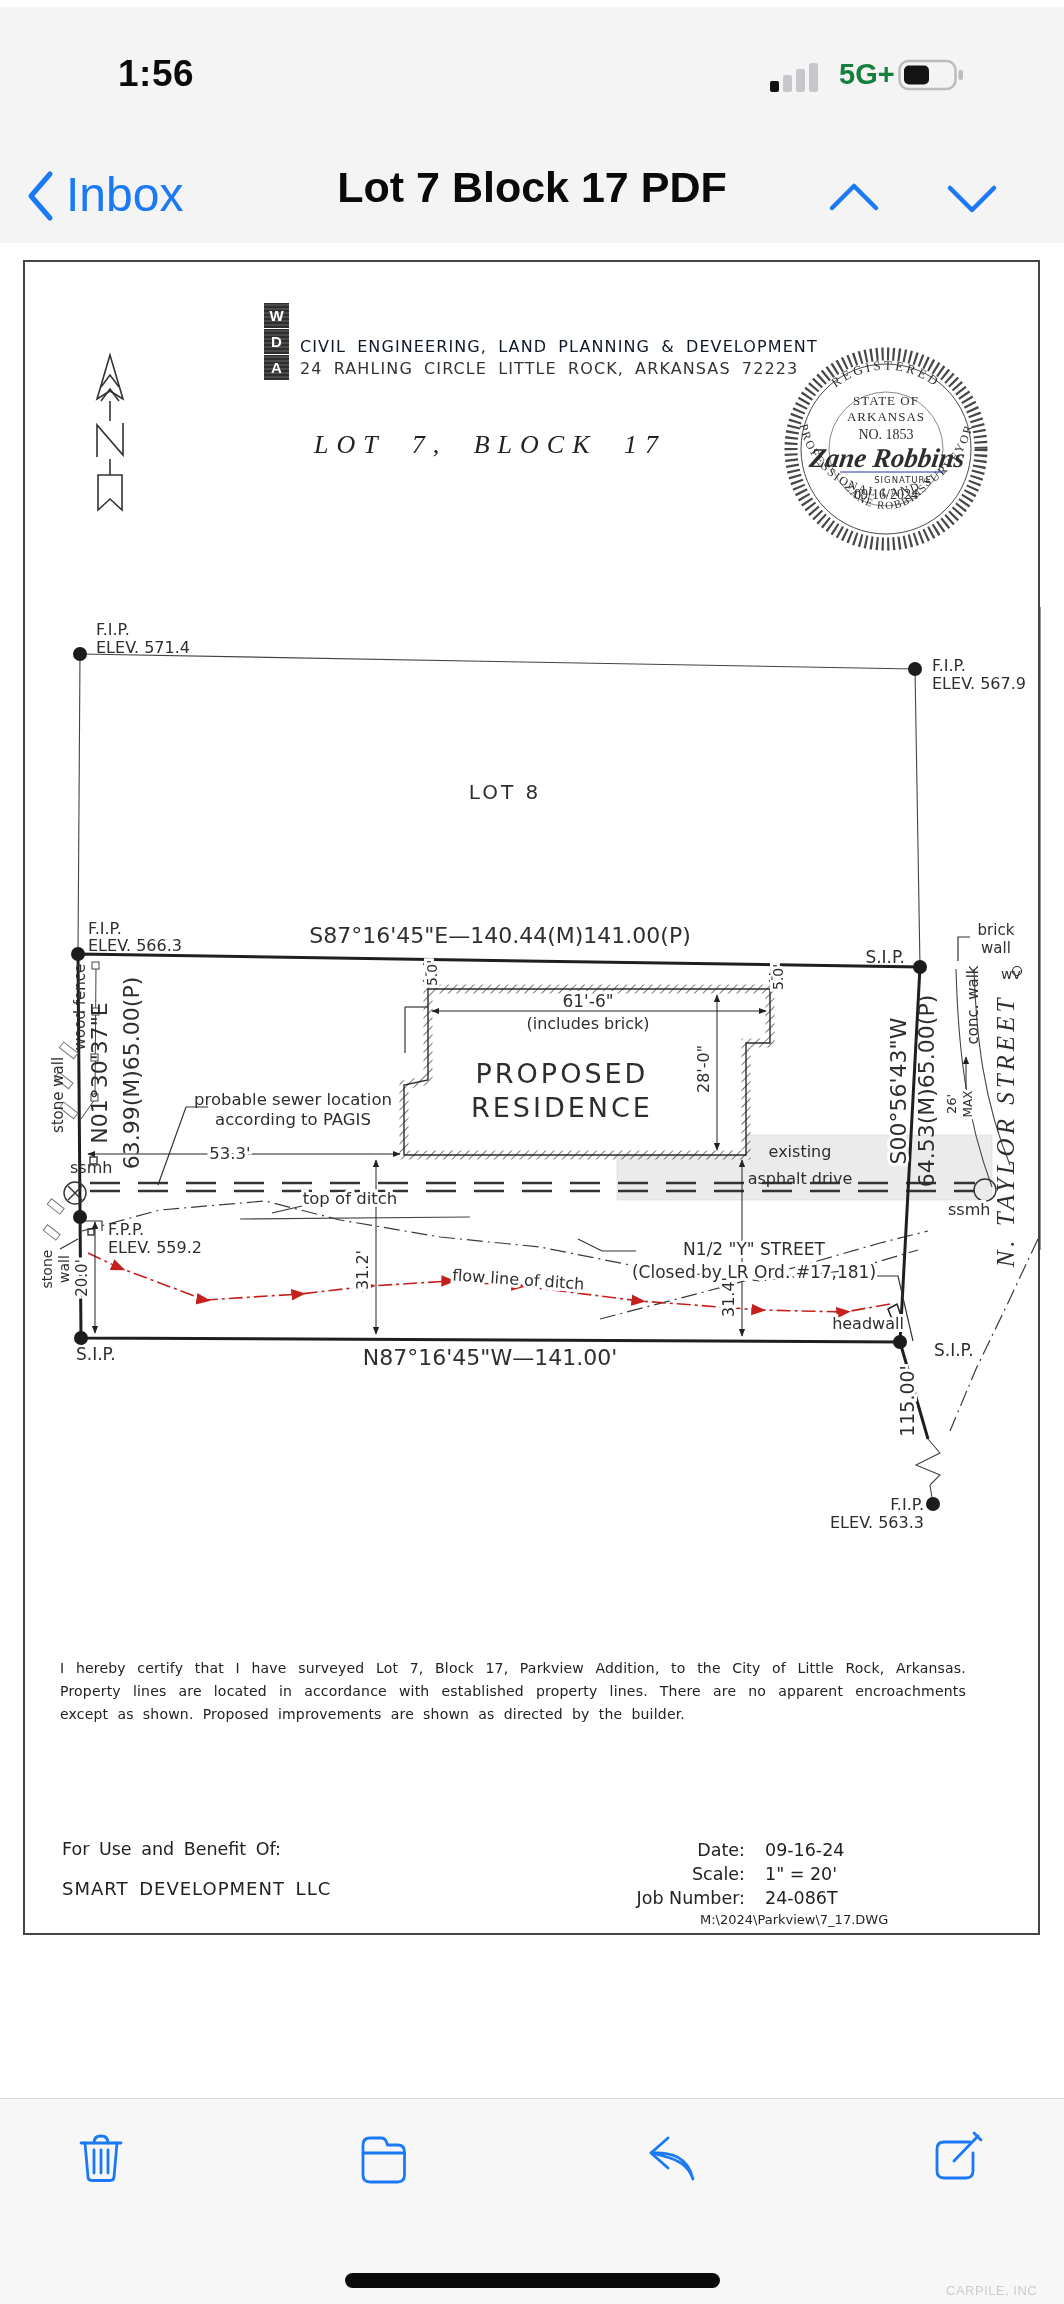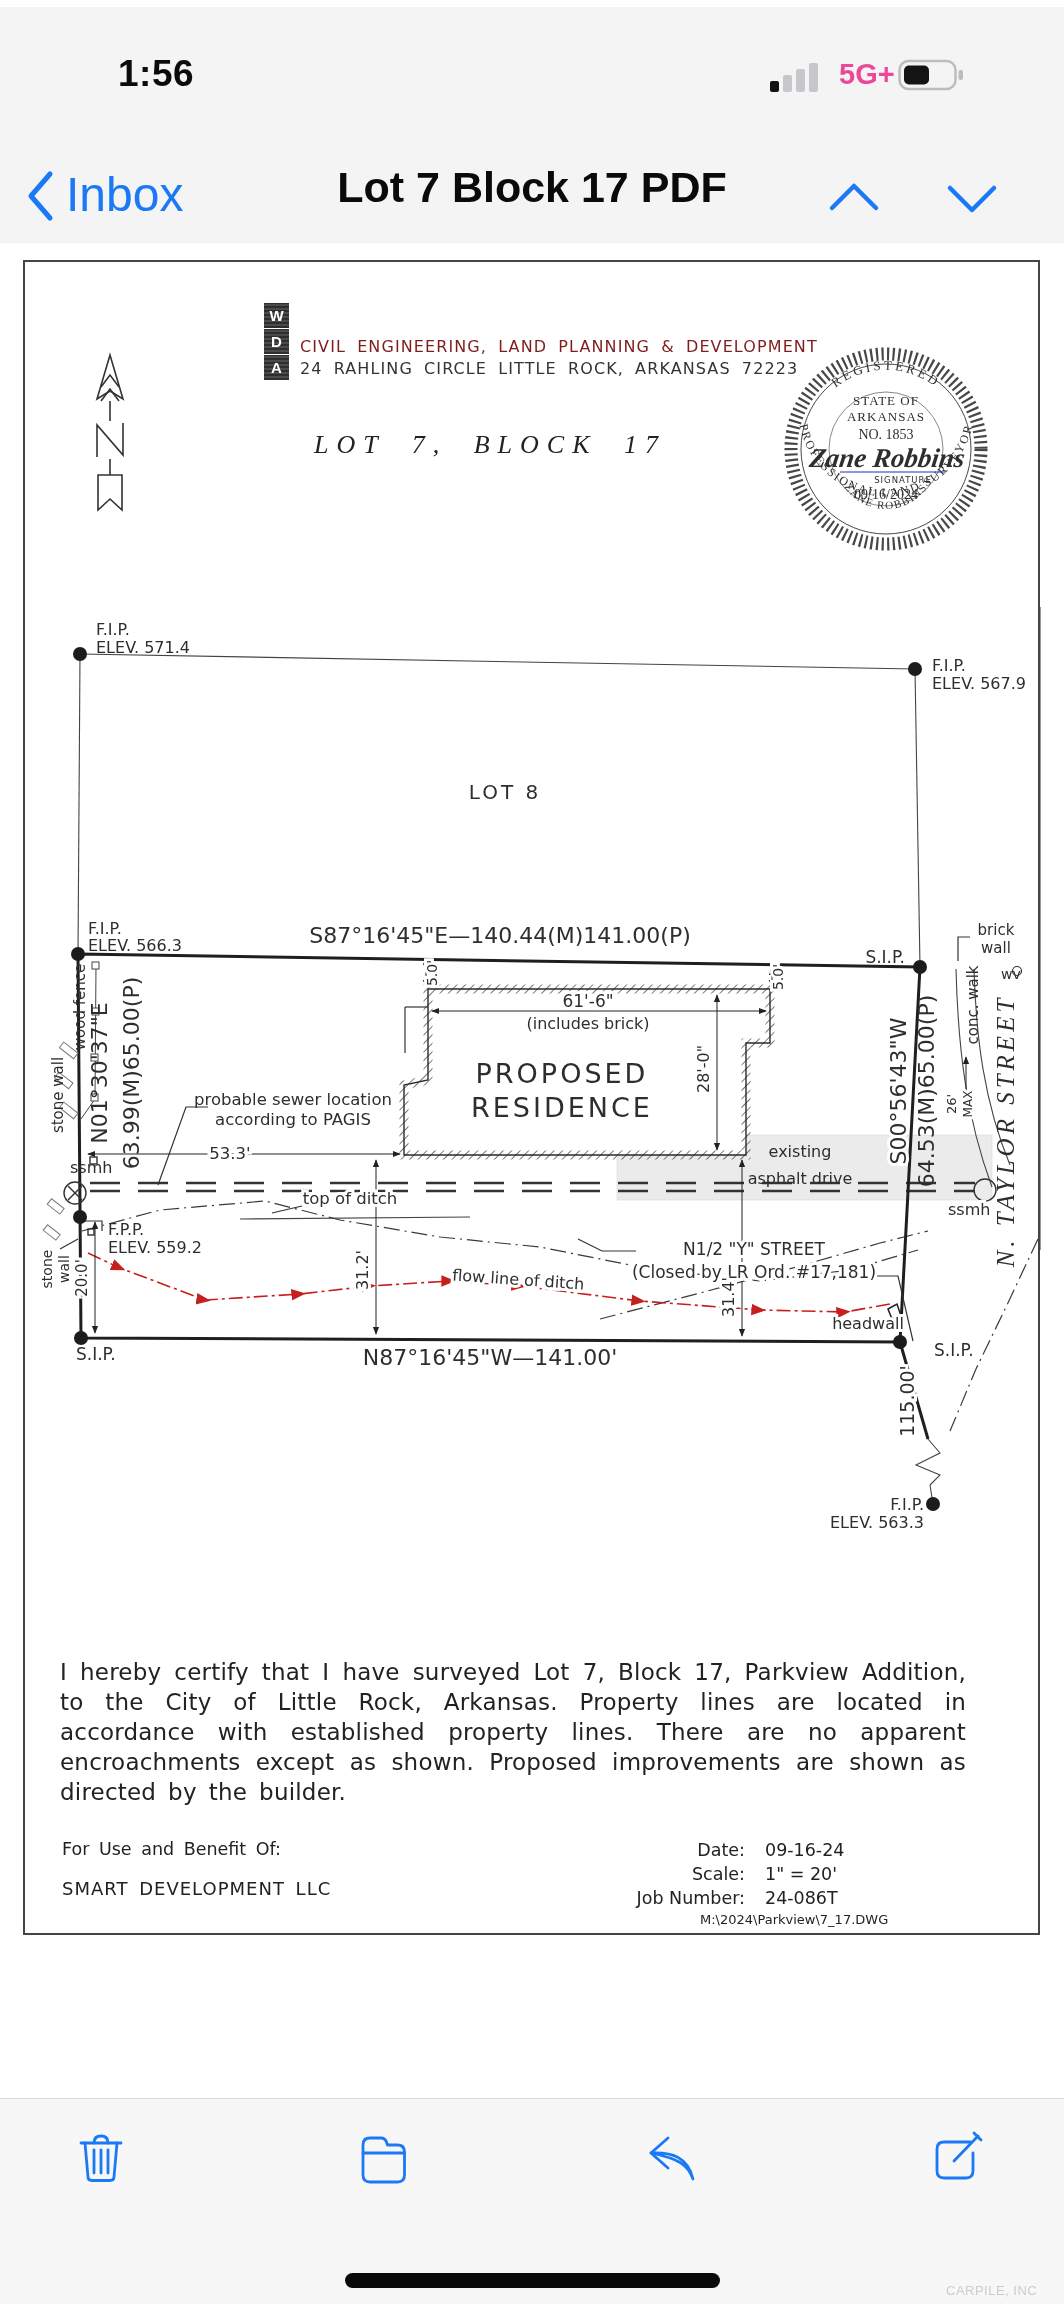--- a/index.html
+++ b/index.html
@@ -2,35 +2,35 @@
 <html><head>
 <meta charset="utf-8">
 <style>
   html,body{margin:0;padding:0;background:#ffffff;}
   #screen{position:relative;width:1064px;height:2304px;background:#ffffff;overflow:hidden;
           font-family:"Liberation Sans",sans-serif;margin-top:7px;}
   .abs{position:absolute;}
   
   #topchrome{left:0;top:0;width:1064px;height:236px;background:#f4f4f5;}
   #status-time{left:118px;top:46px;font-size:37px;font-weight:700;color:#0b0b0b;letter-spacing:.5px;}
-  #net-label{left:839px;top:51px;font-size:29px;font-weight:600;color:#ec4899;}
+  #net-label{left:839px;top:51px;font-size:29px;font-weight:600;color:#15803d;}
   #nav-back-label{left:66px;top:160px;font-size:48px;color:#1b79f6;}
   #nav-title{left:0;top:156px;width:1064px;text-align:center;font-size:43px;font-weight:700;color:#0a0a0a;}
   
   #pdf-page{left:23px;top:253px;width:1013px;height:1671px;background:#fff;border:2.5px solid #454545;}
   .cad{font-family:"DejaVu Sans",sans-serif;color:#222;}
   #firm-name{left:299px;top:297px;font-family:"Liberation Serif",serif;font-style:italic;font-weight:700;
              font-size:27px;color:#1e1e1e;letter-spacing:.4px;}
-  #firm-line2{left:300px;top:330px;font-size:16px;letter-spacing:1.1px;word-spacing:5px;color:#7f1d1d;}
+  #firm-line2{left:300px;top:330px;font-size:16px;letter-spacing:1.1px;word-spacing:5px;color:#0f172a;}
   #firm-line3{left:300px;top:352px;font-size:16px;letter-spacing:1.1px;word-spacing:5px;color:#333;}
   .logo-sq{left:264px;width:25px;height:25px;background:repeating-linear-gradient(0deg,#2e2e2e 0 2px,#4b4b4b 2px 4px);
            color:#fff;font-weight:700;font-size:15px;text-align:center;line-height:25px;}
   #plat-title{left:230px;top:423px;width:520px;text-align:center;font-family:"Liberation Serif",serif;
               font-style:italic;font-size:26px;color:#222;letter-spacing:8px;word-spacing:12px;}
-  .certp{left:60px;width:906px;font-family:"DejaVu Sans",sans-serif;font-size:23px;line-height:30px;
+  .certp{left:60px;width:906px;font-family:"DejaVu Sans",sans-serif;font-size:14px;line-height:23px;
          color:#222;text-align:justify;word-spacing:4.5px;letter-spacing:.2px;}
   #benefit-label{left:62px;top:1832px;font-family:"DejaVu Sans",sans-serif;font-size:17.5px;color:#222;word-spacing:4px;}
   #benefit-name{left:62px;top:1871px;font-family:"DejaVu Sans",sans-serif;font-size:18px;color:#222;letter-spacing:1px;word-spacing:4px;}
   #info-block{left:560px;top:1831px;width:410px;font-family:"DejaVu Sans",sans-serif;font-size:17.5px;color:#222;}
   .info-row{display:flex;line-height:24px;}
   .info-row .lbl{width:185px;text-align:right;margin-right:20px;}
   #file-path{left:700px;top:1905px;font-family:"DejaVu Sans",sans-serif;font-size:13px;color:#222;}
   
   #toolbar{left:0;top:2091px;width:1064px;height:213px;background:#f7f7f8;border-top:1px solid #d8d8da;}
   #home-indicator{left:345px;top:2266px;width:375px;height:15px;border-radius:8px;background:#0a0a0a;}

